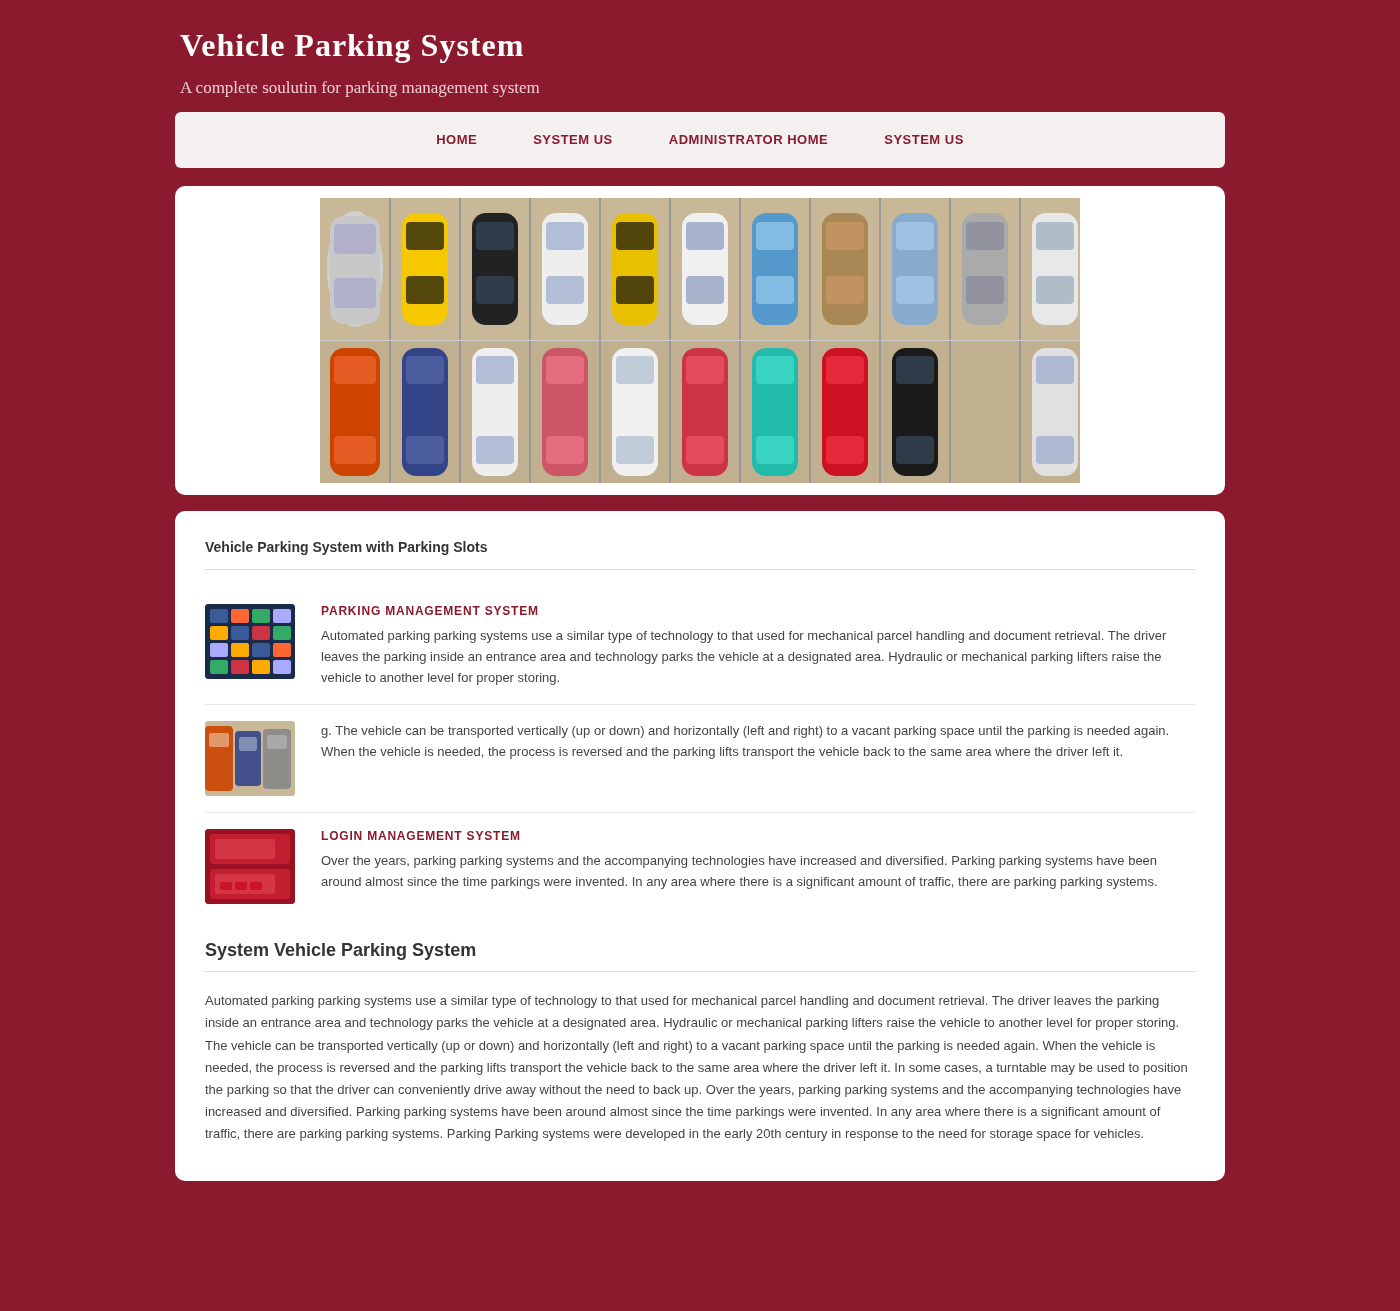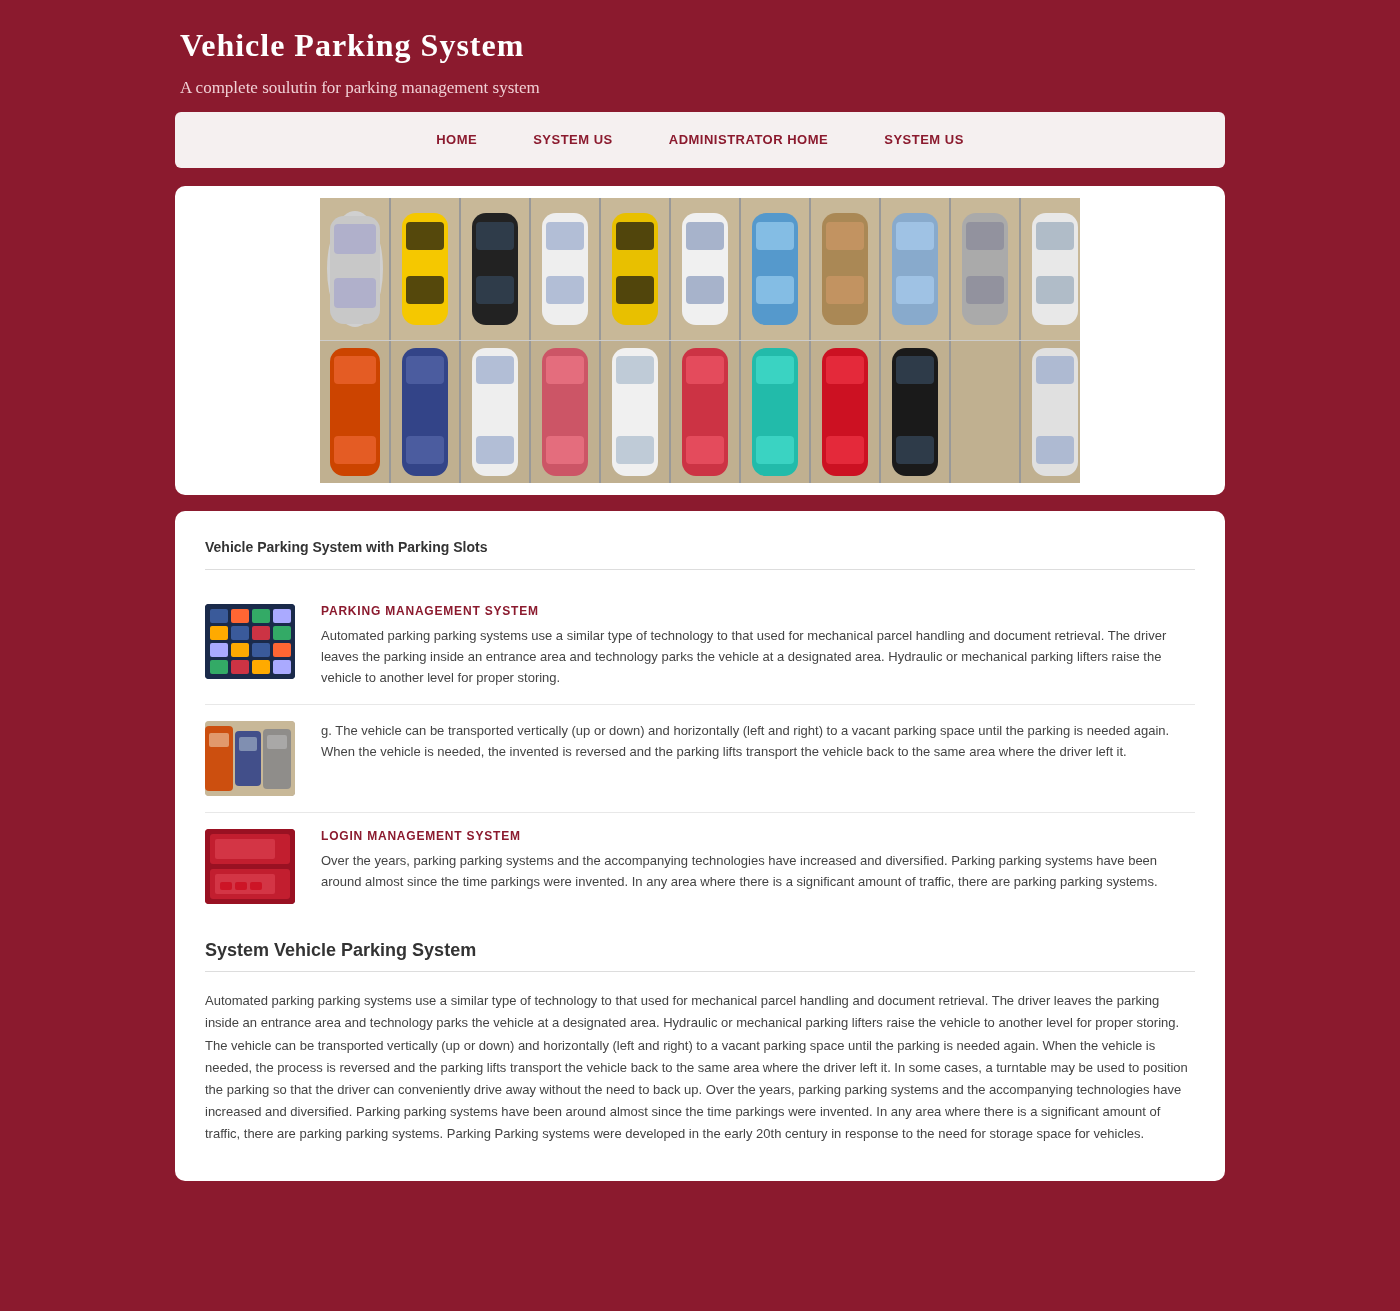--- a/index.html
+++ b/index.html
@@ -366,21 +366,21 @@
             <rect width="90" height="75" fill="#c8b898"></rect>
             <rect x="0" y="5" width="28" height="65" rx="4" fill="#cc4400" opacity="0.9"></rect>
             <rect x="30" y="10" width="26" height="55" rx="4" fill="#334488" opacity="0.9"></rect>
             <rect x="58" y="8" width="28" height="60" rx="4" fill="#888888" opacity="0.9"></rect>
             <rect x="4" y="12" width="20" height="14" rx="2" fill="#eeccaa" opacity="0.6"></rect>
             <rect x="34" y="16" width="18" height="14" rx="2" fill="#aabbcc" opacity="0.6"></rect>
             <rect x="62" y="14" width="20" height="14" rx="2" fill="#bbbbbb" opacity="0.6"></rect>
           </svg>
         </div>
         <div class="feature-content">
-          <div class="feature-text">g. The vehicle can be transported vertically (up or down) and horizontally (left and right) to a vacant parking space until the parking is needed again. When the vehicle is needed, the invented is reversed and the parking lifts transport the vehicle back to the same area where the driver left it.</div>
+          <div class="feature-text">g. The vehicle can be transported vertically (up or down) and horizontally (left and right) to a vacant parking space until the parking is needed again. When the vehicle is needed, the process is reversed and the parking lifts transport the vehicle back to the same area where the driver left it.</div>
         </div>
       </div>
 
       <div class="feature-item">
         <div class="feature-image img-login-mgmt">
           <svg width="90" height="75" viewBox="0 0 90 75" xmlns="http://www.w3.org/2000/svg">
             <rect width="90" height="75" fill="#991122"></rect>
             <rect x="5" y="5" width="80" height="30" rx="3" fill="#cc2233" opacity="0.8"></rect>
             <rect x="5" y="40" width="80" height="30" rx="3" fill="#cc2233" opacity="0.8"></rect>
             <rect x="10" y="10" width="60" height="20" rx="2" fill="#dd4455" opacity="0.6"></rect>

